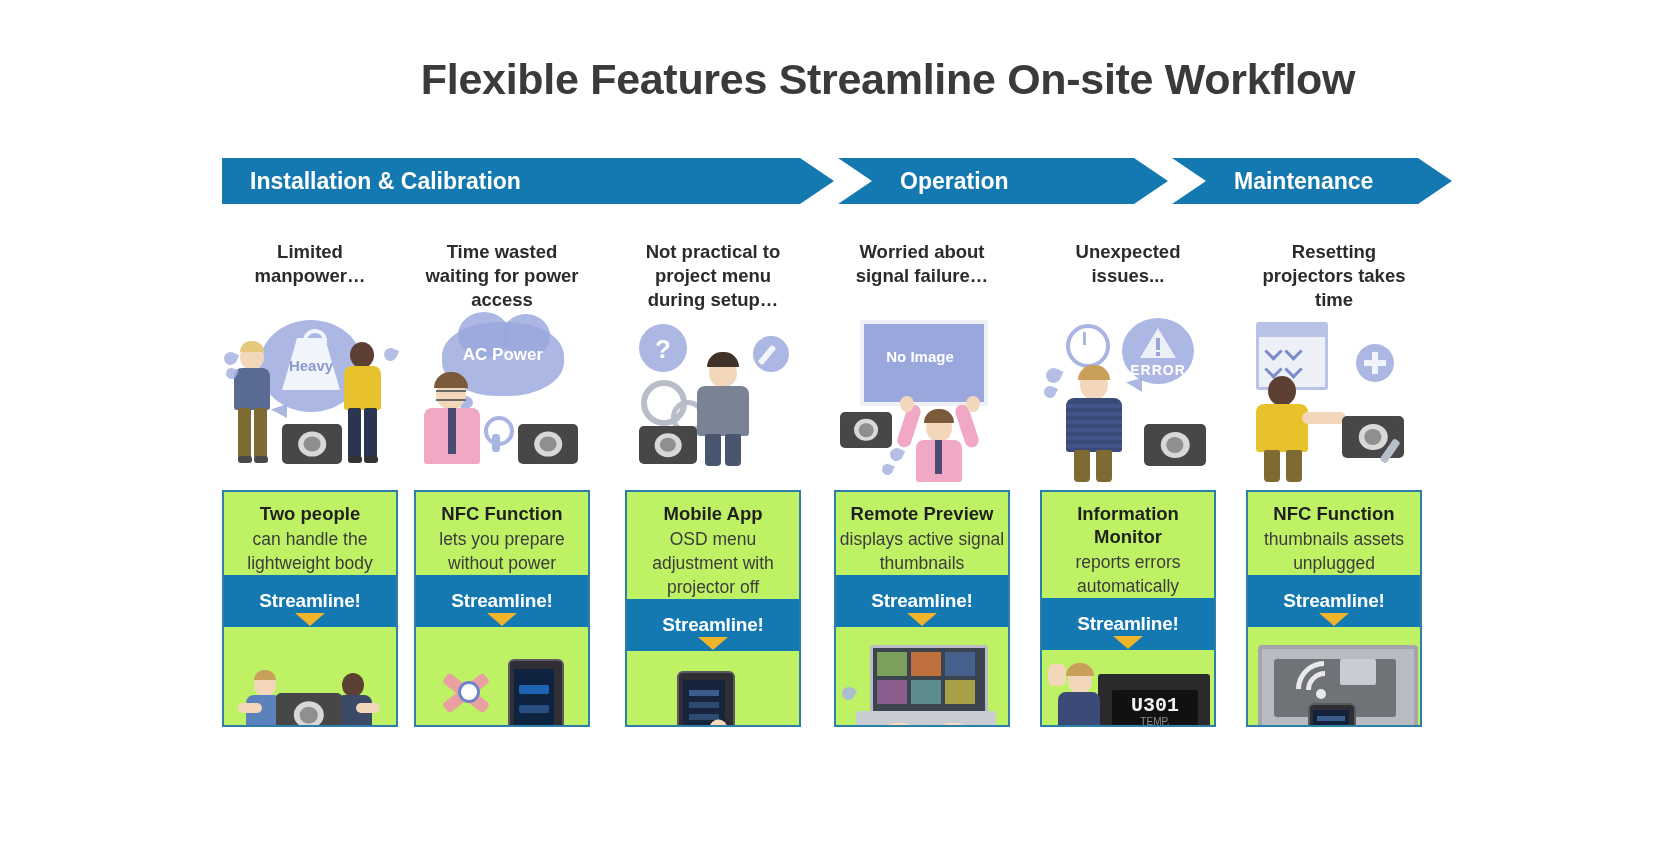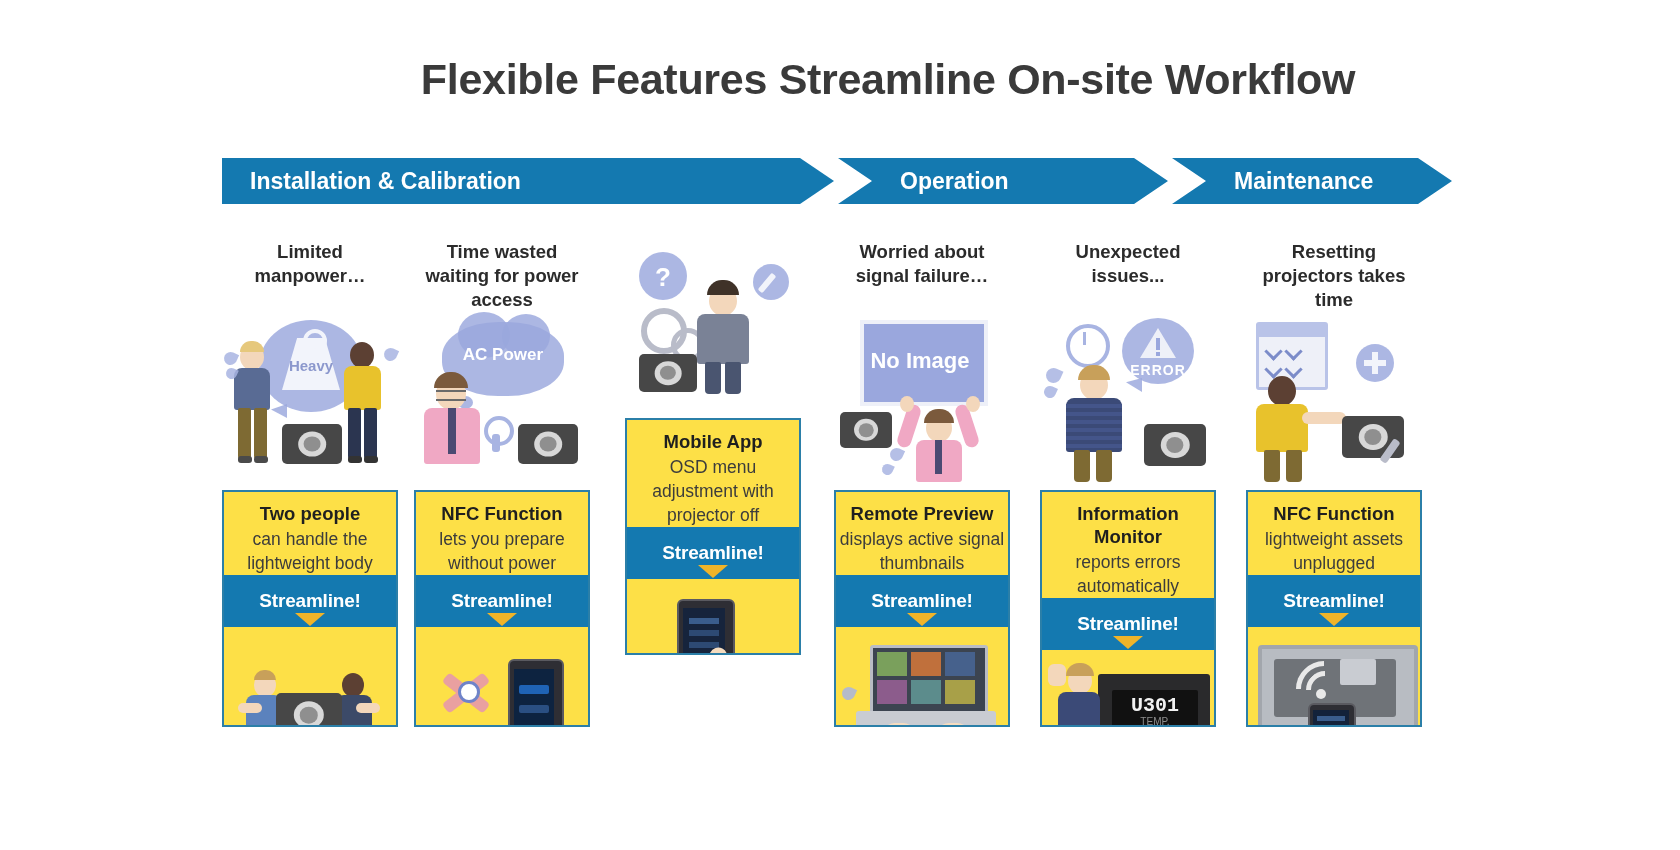--- a/index.html
+++ b/index.html
@@ -37,21 +37,21 @@
 
   
   .cols{position:absolute;left:222px;top:240px;width:1230px;height:530px;}
   .col{position:absolute;top:0;width:176px;}
   .col .problem{
     text-align:center;font-size:18.5px;font-weight:bold;line-height:24px;
     color:#2b2b2b;height:72px;
   }
   .illus{position:relative;height:168px;margin-top:4px;}
   .card{
-    position:relative;border:2.5px solid #2b7fa8;background:#fde047;
+    position:relative;border:2.5px solid #2b7fa8;background:#bef264;
     margin-top:6px;height:237px;box-sizing:border-box;overflow:hidden;
   }
   .card .headline{
     text-align:center;font-size:18.5px;font-weight:bold;color:#1f1f1f;
     margin-top:10px;line-height:23px;
   }
   .card .body{
     text-align:center;font-size:17.5px;color:#3c3c3c;line-height:24px;margin-top:2px;
   }
   .card .card-art{position:relative;flex:1;}
@@ -218,20 +218,21 @@
           </div>
         </div>
         <div class="streamline">
           <span class="sl-text">Streamline!</span>
           <span class="sl-arrow"></span>
         </div>
       </div>
     </div>
 
     <div class="col" style="left:403px;">
+      <div class="problem">Not practical to project menu during setup…</div>
       <div class="illus">
         <div class="bubble" style="left:14px;top:8px;width:48px;height:48px;"></div>
         <div class="bubble-txt" style="left:14px;top:12px;width:48px;height:42px;font-size:26px;">?</div>
         <div class="bubble" style="left:128px;top:20px;width:36px;height:36px;"></div>
         <div style="position:absolute;left:139px;top:28px;width:6px;height:22px;background:#f2f4fb;transform:rotate(40deg);border-radius:2px;"></div>
         <div class="gear" style="left:16px;top:64px;width:34px;height:34px;"></div>
         <div class="gear" style="left:46px;top:84px;width:24px;height:24px;border-width:5px;"></div>
         <div class="head" style="left:84px;top:42px;width:28px;height:30px;background:#f3d7bb;"></div>
         <div style="position:absolute;left:82px;top:36px;width:32px;height:15px;background:#3f3228;border-radius:16px 16px 0 0;"></div>
         <div class="torso" style="left:72px;top:70px;width:52px;height:50px;background:#7a8296;"></div>
@@ -257,21 +258,21 @@
           <span class="sl-text">Streamline!</span>
           <span class="sl-arrow"></span>
         </div>
       </div>
     </div>
 
     <div class="col" style="left:612px;">
       <div class="problem">Worried about signal failure…</div>
       <div class="illus">
         <div class="screen-box" style="left:26px;top:4px;width:120px;height:78px;"></div>
-        <div class="screen-txt" style="left:26px;top:32px;width:120px;font-size:22px;">No Image</div>
+        <div class="screen-txt" style="left:26px;top:32px;width:120px;font-size:15px;">No Image</div>
         <div class="proj" style="left:6px;top:96px;width:52px;height:36px;"></div>
         <div class="head" style="left:92px;top:98px;width:26px;height:28px;background:#f3d7bb;"></div>
         <div style="position:absolute;left:90px;top:93px;width:30px;height:14px;background:#7b5a3c;border-radius:15px 15px 0 0;"></div>
         <div class="torso" style="left:82px;top:124px;width:46px;height:42px;background:#f0a8c4;"></div>
         <div style="position:absolute;left:101px;top:124px;width:7px;height:34px;background:#4a4a72;"></div>
         <div style="position:absolute;left:68px;top:88px;width:14px;height:44px;background:#f0a8c4;border-radius:7px;transform:rotate(18deg);"></div>
         <div style="position:absolute;left:126px;top:88px;width:14px;height:44px;background:#f0a8c4;border-radius:7px;transform:rotate(-18deg);"></div>
         <div style="position:absolute;left:66px;top:80px;width:14px;height:16px;background:#f3d7bb;border-radius:50%;"></div>
         <div style="position:absolute;left:132px;top:80px;width:14px;height:16px;background:#f3d7bb;border-radius:50%;"></div>
         <div class="sweat" style="left:56px;top:132px;width:13px;height:13px;"></div>
@@ -364,21 +365,21 @@
         <div class="head" style="left:22px;top:60px;width:28px;height:30px;background:#5c4033;"></div>
         <div class="torso" style="left:10px;top:88px;width:52px;height:48px;background:#e8c22c;"></div>
         <div class="legs" style="left:18px;top:134px;width:16px;height:32px;background:#7e6a33;"></div>
         <div class="legs" style="left:40px;top:134px;width:16px;height:32px;background:#7e6a33;"></div>
         <div style="position:absolute;left:56px;top:96px;width:44px;height:12px;background:#f3d7bb;border-radius:6px;"></div>
         <div class="proj" style="left:96px;top:100px;width:62px;height:42px;"></div>
         <div style="position:absolute;left:140px;top:122px;width:8px;height:26px;background:#b9bcc9;border-radius:3px;transform:rotate(35deg);"></div>
       </div>
       <div class="card">
         <div class="headline">NFC Function</div>
-        <div class="body">lightweight assets unplugged</div>
+        <div class="body">thumbnails assets unplugged</div>
         <div class="card-art">
           <div style="position:absolute;left:10px;top:70px;width:152px;height:86px;background:#b8bcc2;border:4px solid #a2a6ac;border-radius:4px;">
             <div style="position:absolute;left:12px;top:10px;width:122px;height:58px;background:#6f7378;border-radius:3px;"></div>
           </div>
           <div class="wifi-arc" style="left:48px;top:86px;width:46px;height:46px;"></div>
           <div class="wifi-arc" style="left:58px;top:96px;width:28px;height:28px;border-width:5px;"></div>
           <div style="position:absolute;left:68px;top:114px;width:10px;height:10px;border-radius:50%;background:#e9e9e9;"></div>
           <div style="position:absolute;left:92px;top:84px;width:36px;height:26px;background:#c9ccd2;border-radius:2px;"></div>
           <div class="phone" style="left:60px;top:128px;width:44px;height:78px;">
             <div class="phone-scr" style="left:3px;top:5px;width:36px;height:62px;background:#13223a;">

